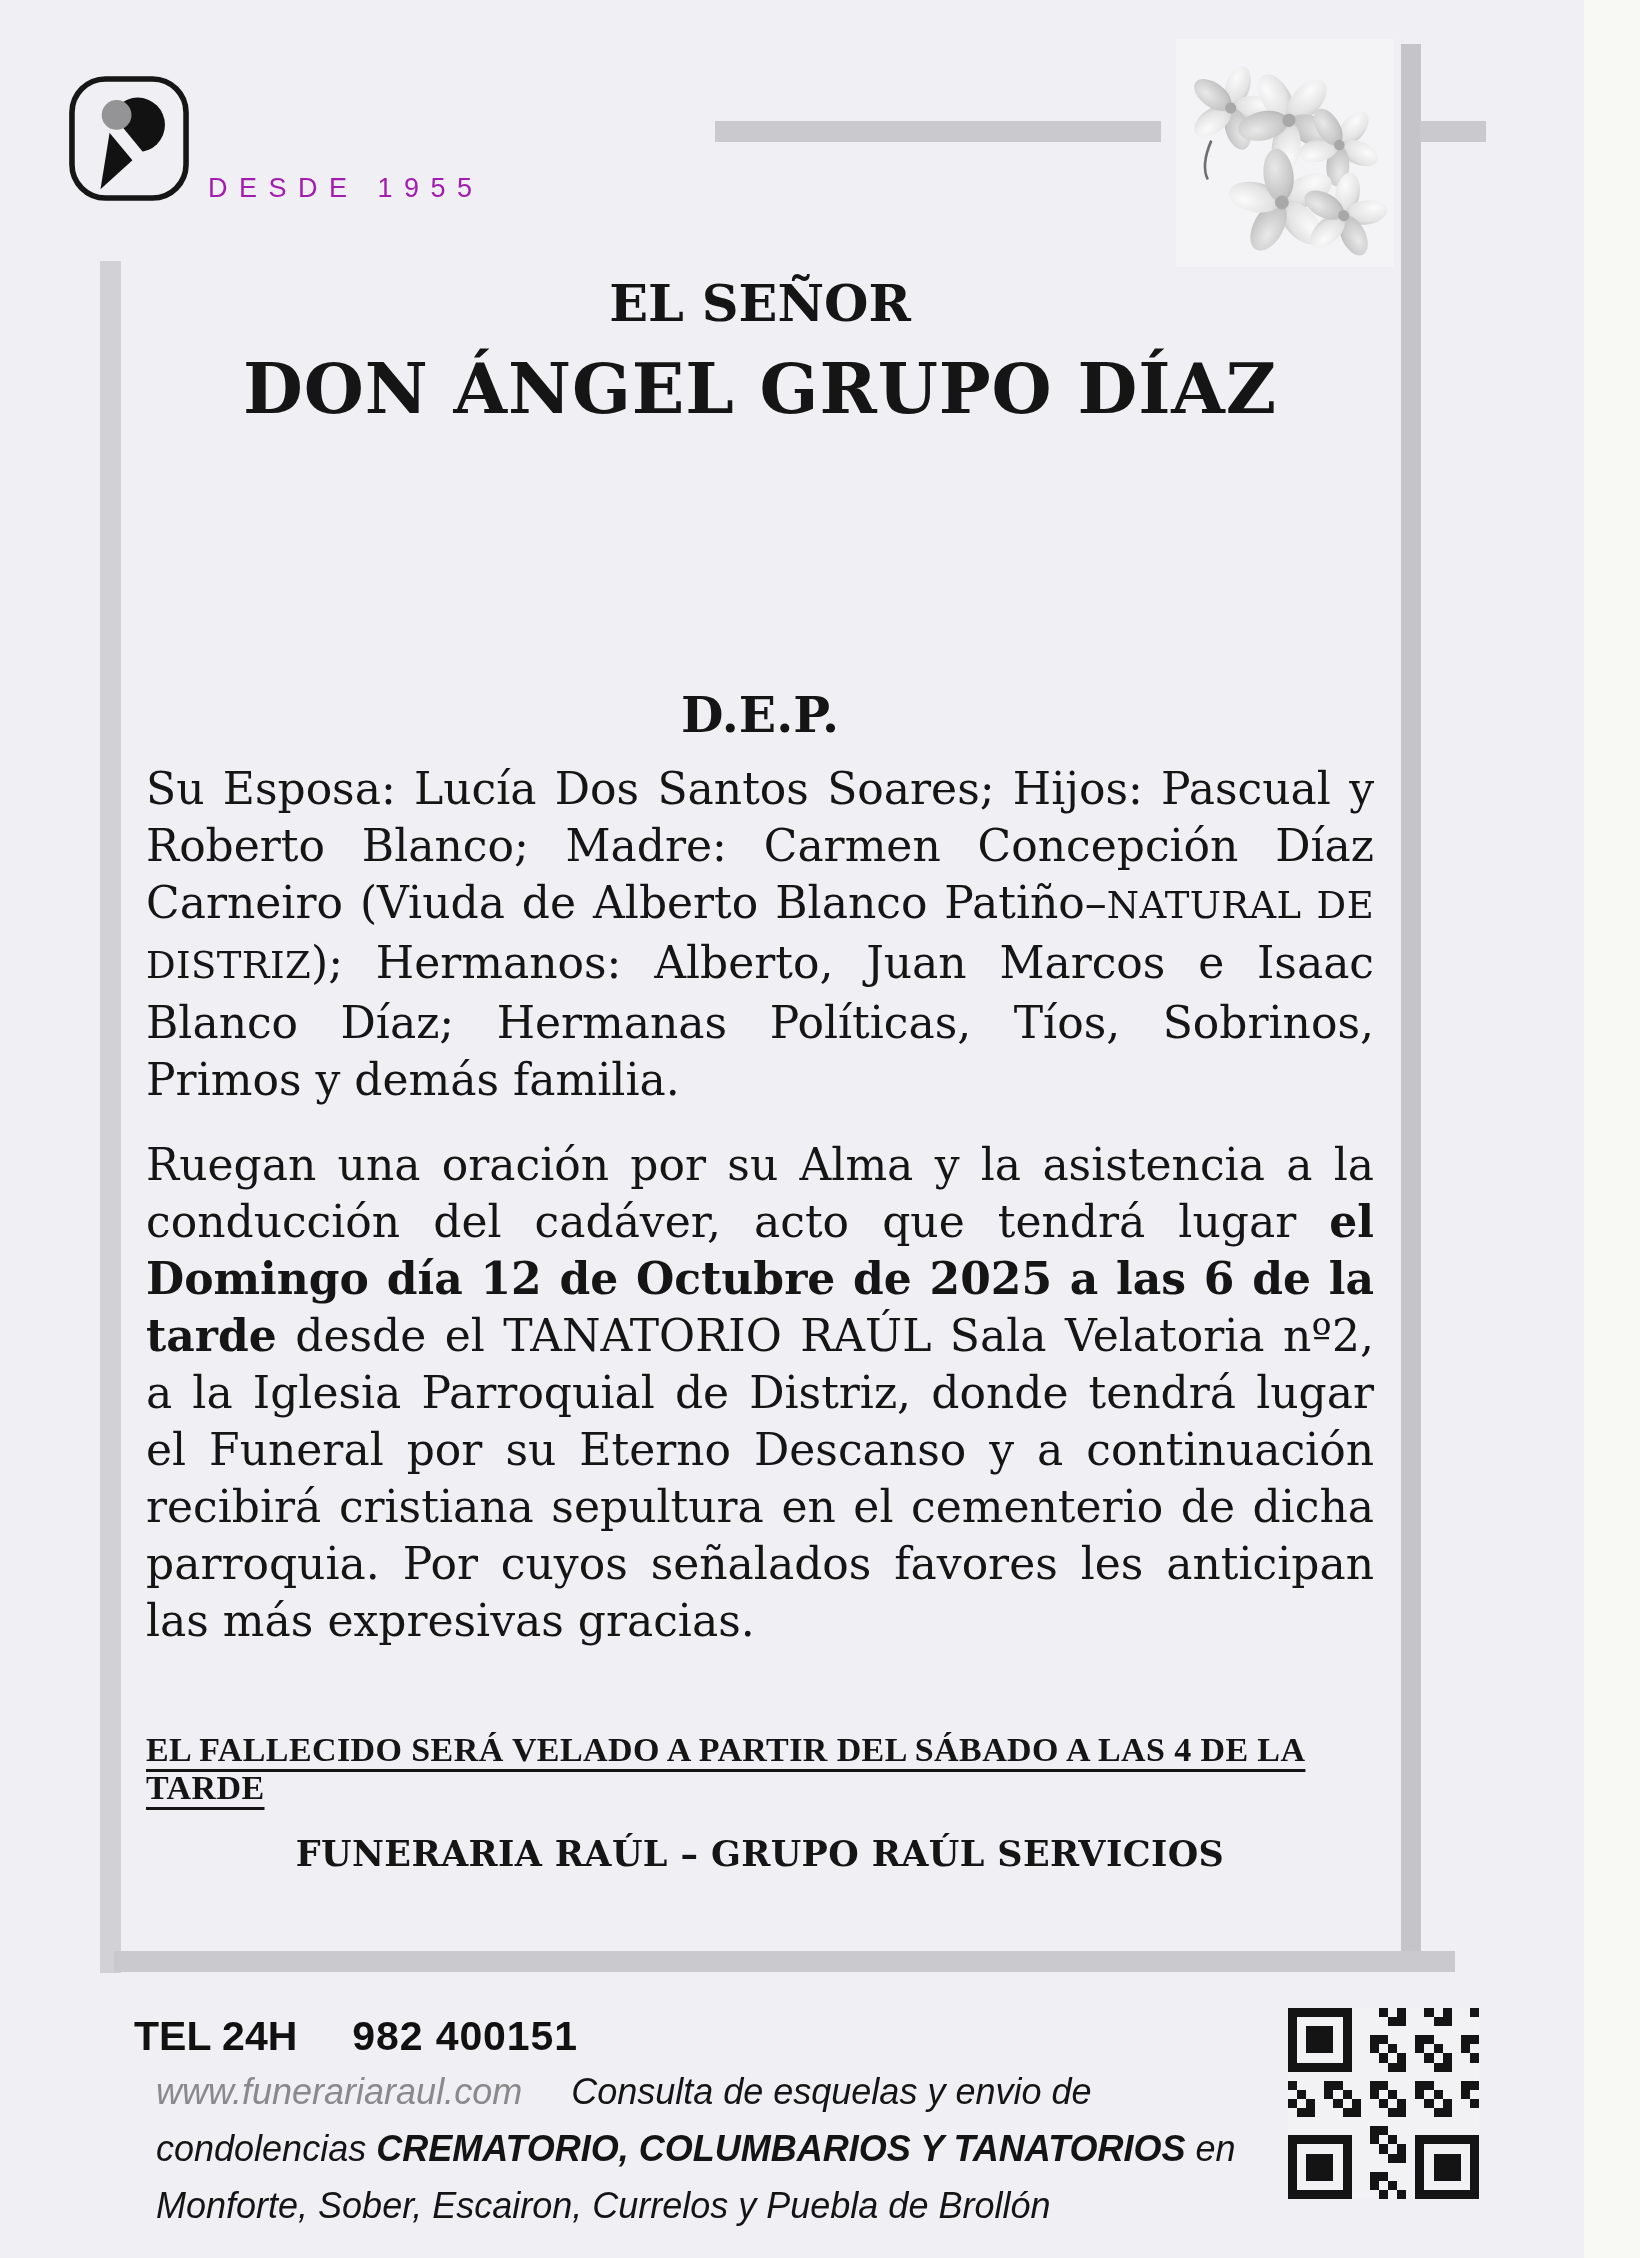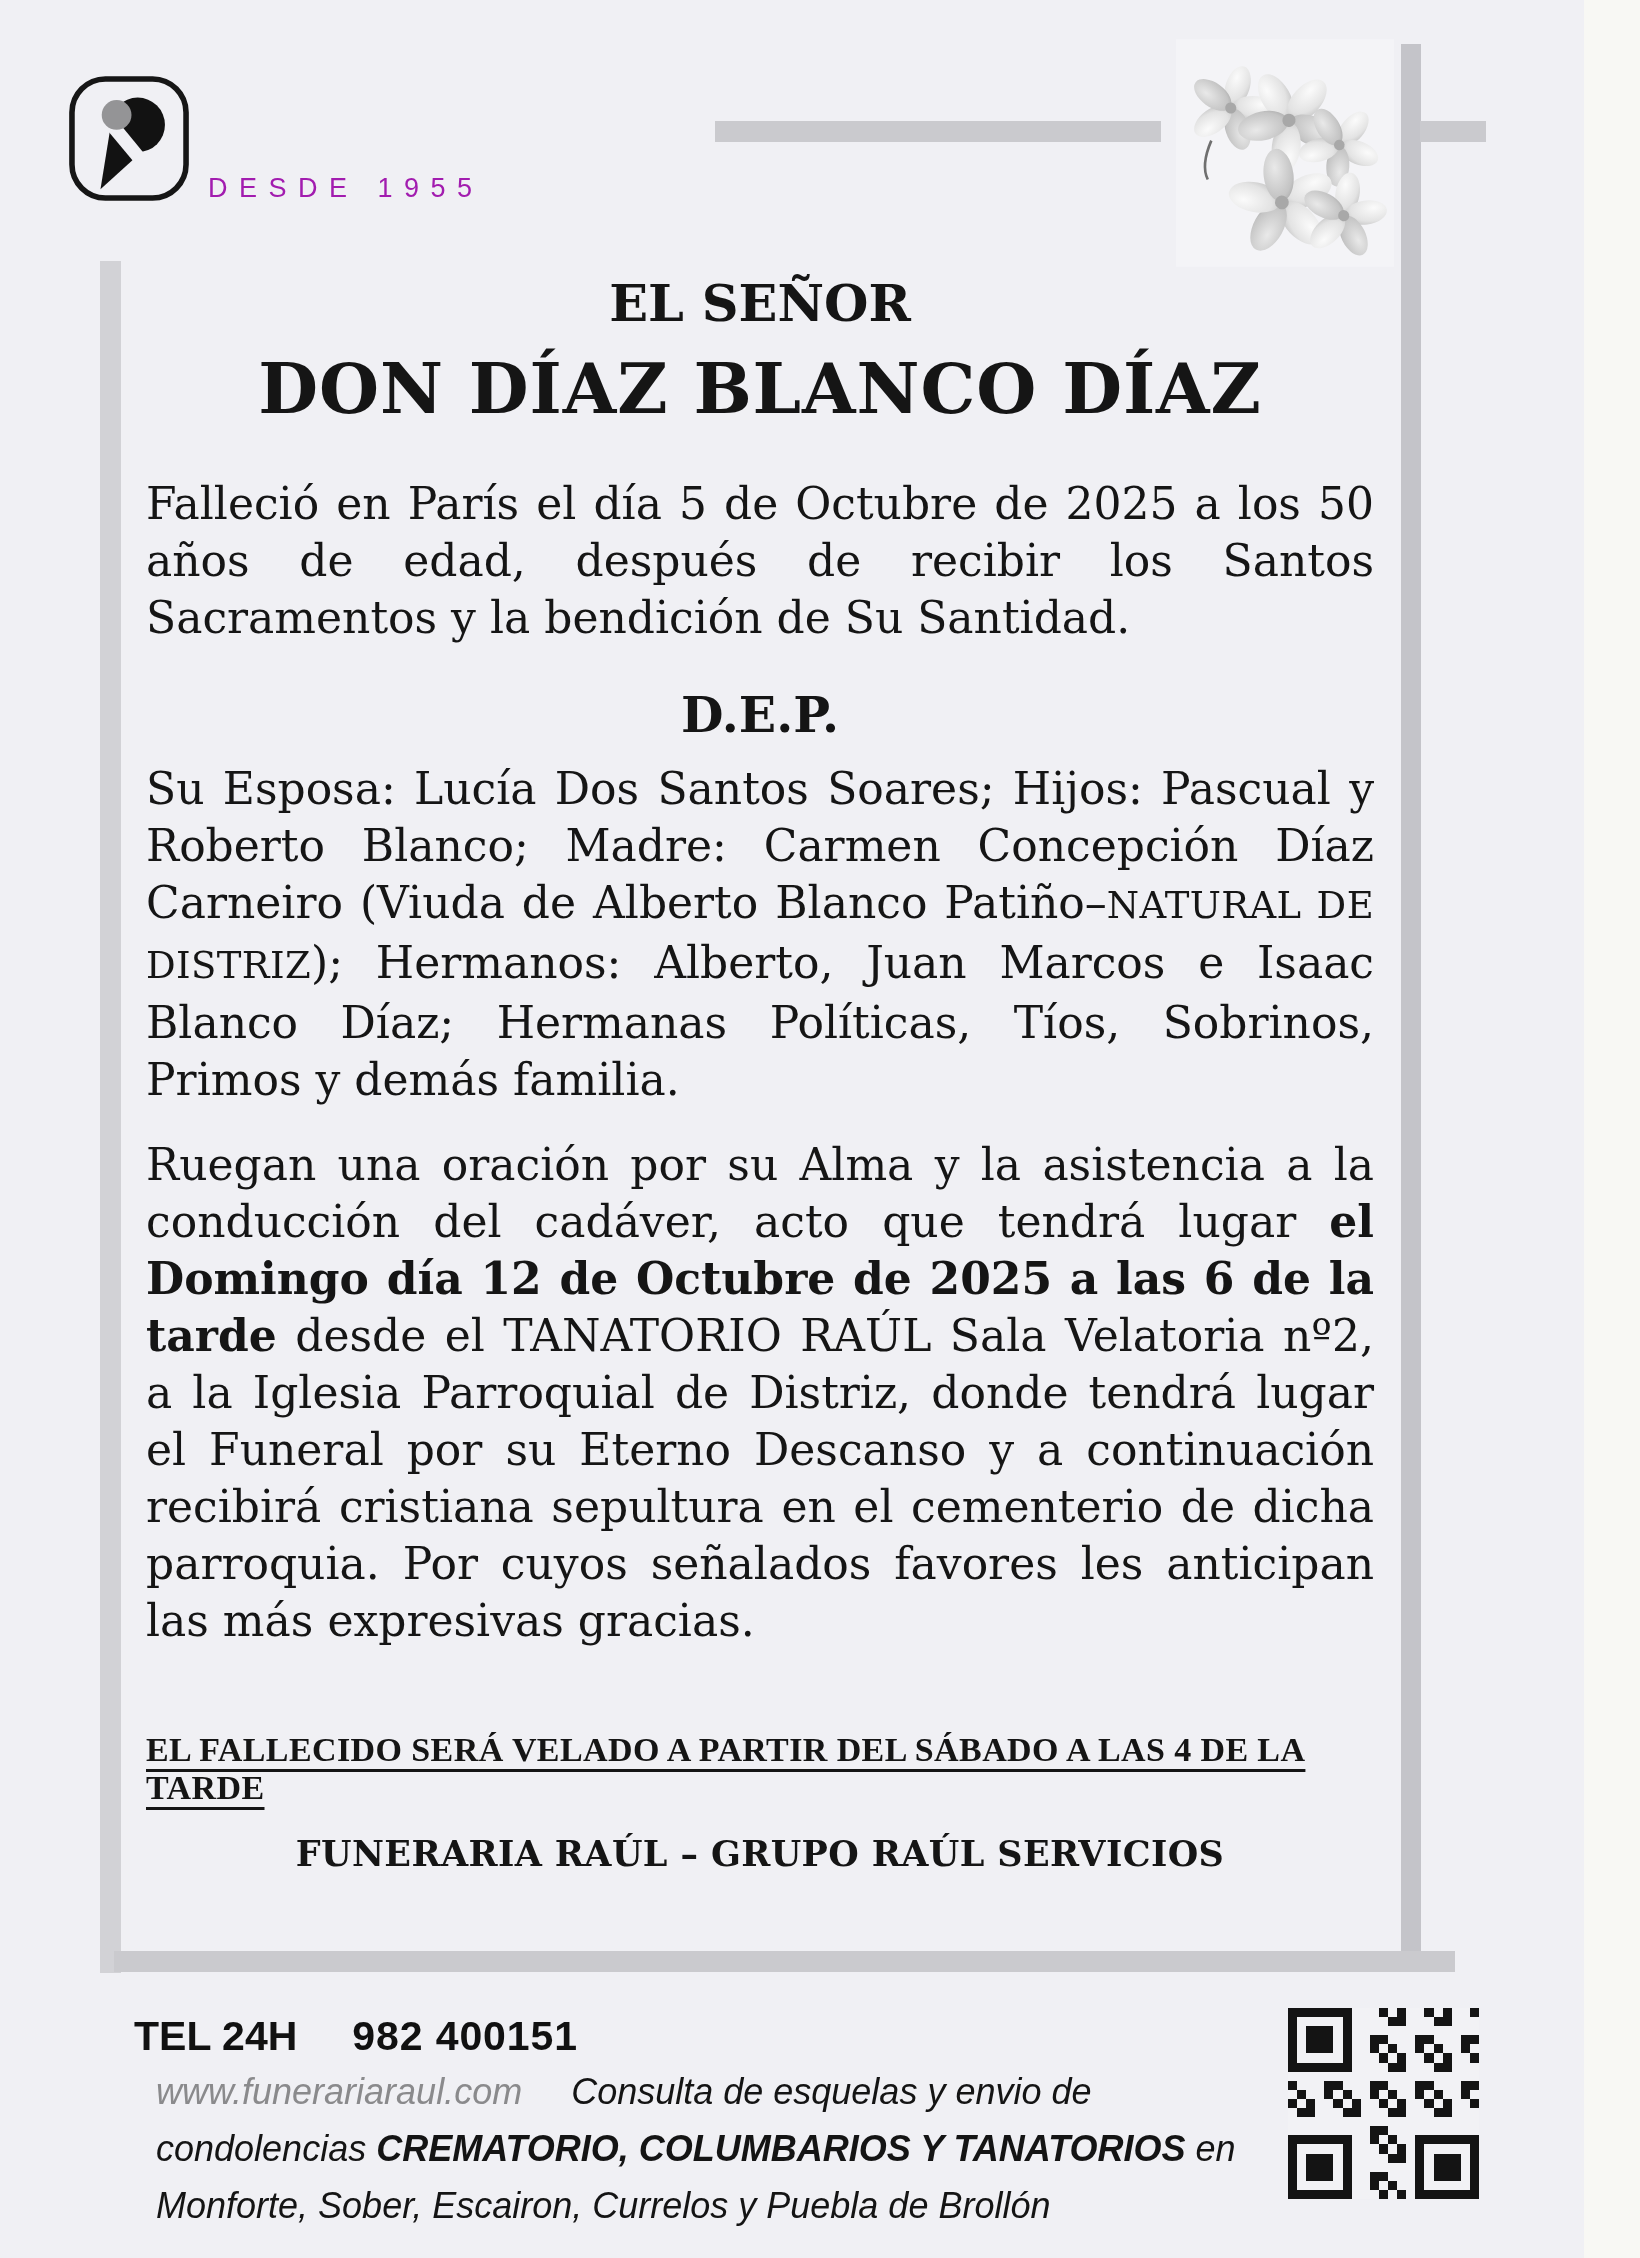--- a/index.html
+++ b/index.html
@@ -135,23 +135,22 @@
     <g transform="translate(120,185) rotate(65) scale(1.3)">
         <use href="#flower"></use>
       </g>
     <g transform="translate(190,200) rotate(10) scale(1.05)">
         <use href="#flower"></use>
       </g>
     <path d="M40 115 q-12 28 -4 44" stroke="#6f6f6f" stroke-width="3" fill="none"></path>
   </svg>
 
   <div class="content title1">EL SEÑOR</div>
-  <div class="content title2">DON DÍAZ BLANCO DÍAZ</div>
-
-  <div class="content para p1"><span>Falleció en París el día 5 de Octubre de 2025 a los 50 años de edad, después de recibir los Santos Sacramentos y la bendición de Su Santidad.</span></div>
+  <div class="content title2">DON ÁNGEL GRUPO DÍAZ</div>
+
   <div class="content dep">D.E.P.</div>
   <div class="content para p2"><span>Su Esposa: Lucía Dos Santos Soares; Hijos: Pascual y Roberto Blanco; Madre: Carmen Concepción Díaz Carneiro (Viuda de Alberto Blanco Patiño–</span><span class="caps">NATURAL DE DISTRIZ</span><span>); Hermanos: Alberto, Juan Marcos e Isaac Blanco Díaz; Hermanas Políticas, Tíos, Sobrinos, Primos y demás familia.</span></div>
   <div class="content para p3"><span>Ruegan una oración por su Alma y la asistencia a la conducción del cadáver, acto que tendrá lugar </span><span class="b">el Domingo día 12 de Octubre de 2025 a las 6 de la tarde</span><span> desde el TANATORIO RAÚL Sala Velatoria nº2, a la Iglesia Parroquial de Distriz, donde tendrá lugar el Funeral por su Eterno Descanso y a continuación recibirá cristiana sepultura en el cementerio de dicha parroquia. Por cuyos señalados favores les anticipan las más expresivas gracias.</span></div>
 
   <div class="content wake"><span>EL FALLECIDO SERÁ VELADO A PARTIR DEL SÁBADO A LAS 4 DE LA TARDE</span></div>
   <div class="content company">FUNERARIA RAÚL – GRUPO RAÚL SERVICIOS</div>
 
   <div class="footer-tel">
     <span>TEL 24H</span><span class="num">982 400151</span>
   </div>

